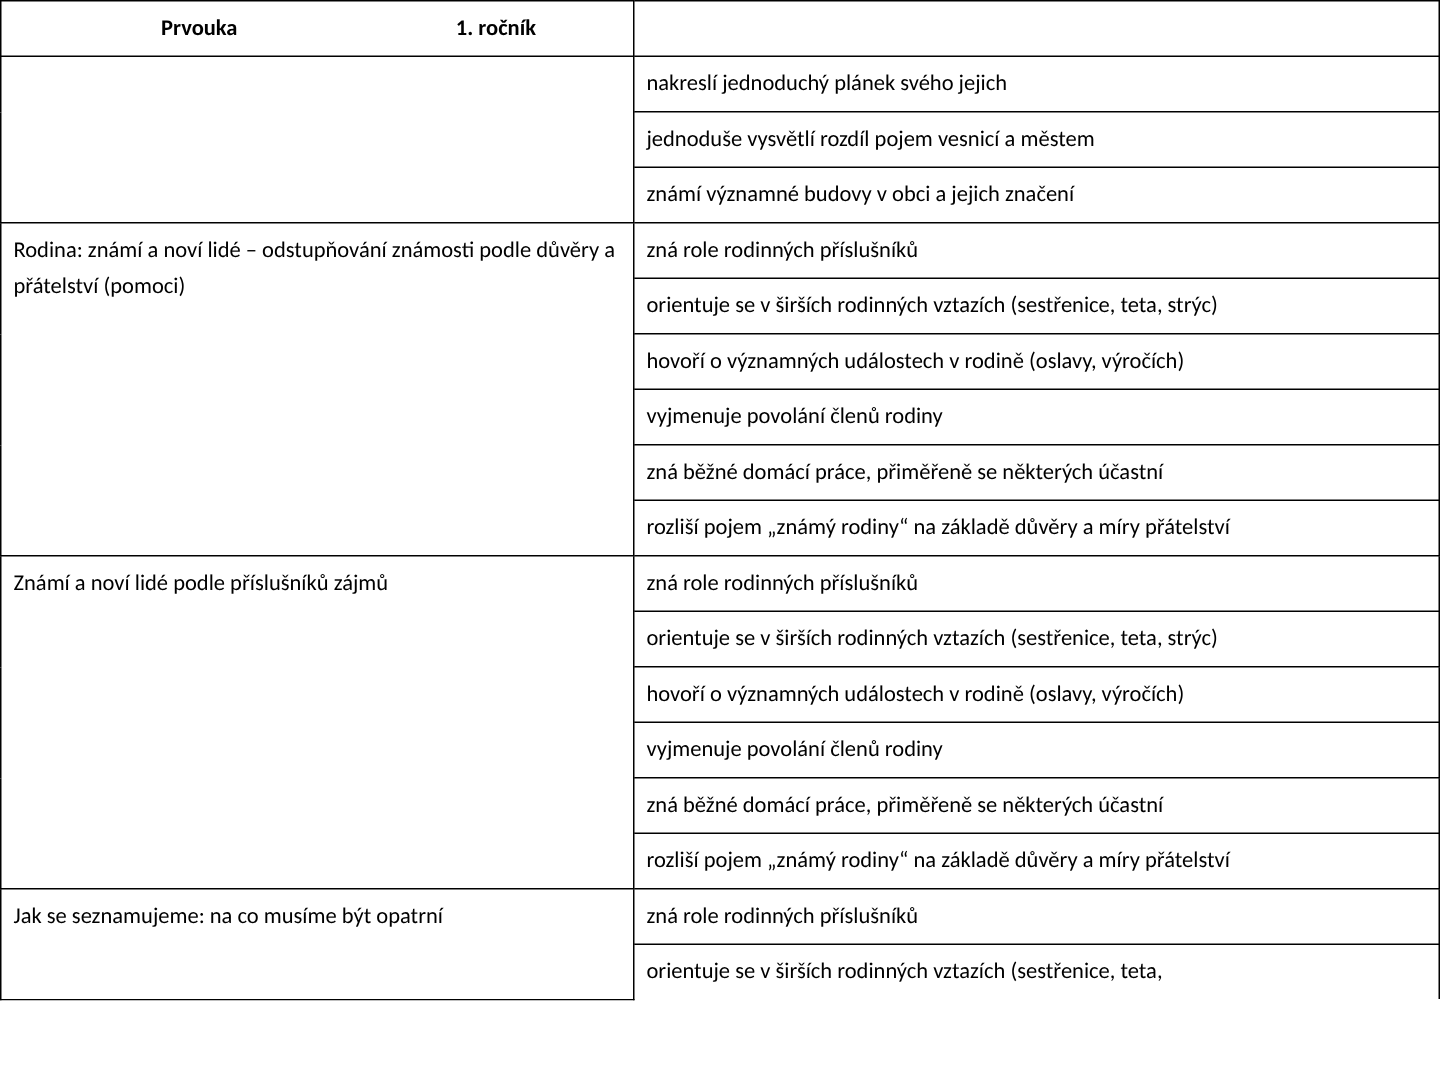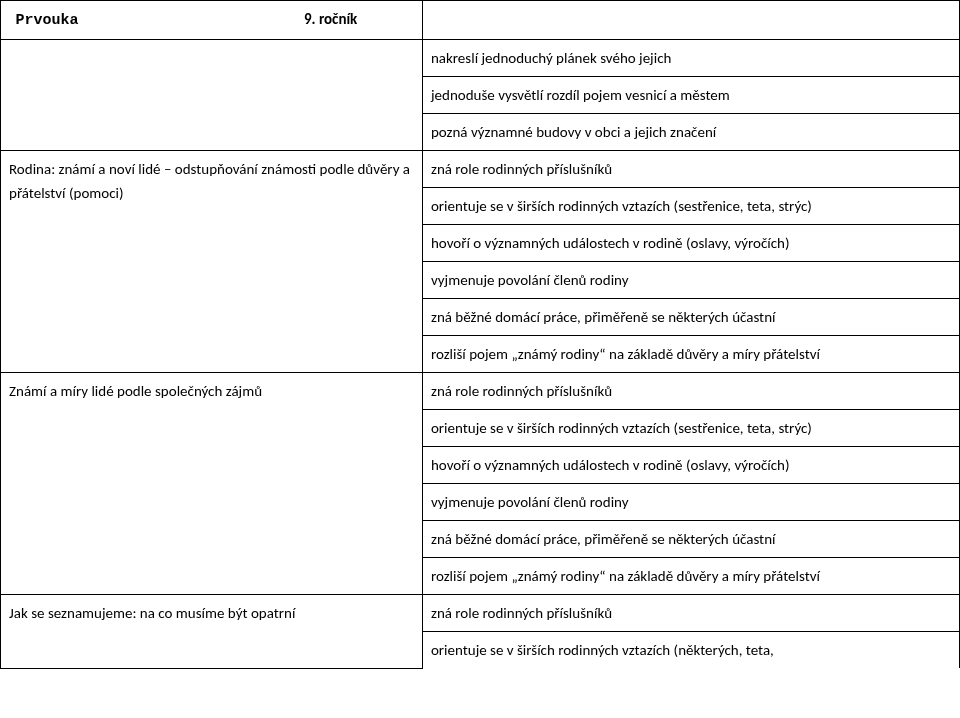--- a/index.html
+++ b/index.html
@@ -25,22 +25,21 @@
   col.left  { width: 44%; }
   col.right { width: 56%; }
   .header-left {
     text-align: center;
     font-weight: bold;
     border-right: 1px solid #000;
   }
   .header-subject {
     display: inline-block;
     width: 58%;
-    text-align: left;
-    font-family: Liberation Mono, monospace;
+    text-align: center;
   }
   .header-grade {
     display: inline-block;
     width: 38%;
     text-align: center;
   }
   .justify {
     text-align: justify;
   }
 </style>
@@ -49,34 +48,34 @@
 
 <table>
   <colgroup>
     <col class="left">
     <col class="right">
   </colgroup>
   <tbody>
     <tr>
       <td class="header-left">
         <span class="header-subject">Prvouka</span>
-        <span class="header-grade">9. ročník</span>
+        <span class="header-grade">1. ročník</span>
       </td>
       <td></td>
     </tr>
 
     <tr>
       <td rowspan="3"></td>
       <td><span>nakreslí jednoduchý plánek svého jejich</span></td>
     </tr>
     <tr>
       <td><span>jednoduše vysvětlí rozdíl pojem vesnicí a městem</span></td>
     </tr>
     <tr>
-      <td><span>pozná významné budovy v obci a jejich značení</span></td>
+      <td><span>známí významné budovy v obci a jejich značení</span></td>
     </tr>
 
     <tr>
       <td rowspan="6"><span>Rodina: známí a noví lidé – odstupňování známosti podle důvěry a přátelství (pomoci)</span></td>
       <td><span>zná role rodinných příslušníků</span></td>
     </tr>
     <tr>
       <td class="justify"><span>orientuje se v širších rodinných vztazích (sestřenice, teta, strýc)</span></td>
     </tr>
     <tr>
@@ -86,21 +85,21 @@
       <td><span>vyjmenuje povolání členů rodiny</span></td>
     </tr>
     <tr>
       <td><span>zná běžné domácí práce, přiměřeně se některých účastní</span></td>
     </tr>
     <tr>
       <td class="justify"><span>rozliší pojem „známý rodiny“ na základě důvěry a míry přátelství</span></td>
     </tr>
 
     <tr>
-      <td rowspan="6"><span>Známí a míry lidé podle společných zájmů</span></td>
+      <td rowspan="6"><span>Známí a noví lidé podle příslušníků zájmů</span></td>
       <td><span>zná role rodinných příslušníků</span></td>
     </tr>
     <tr>
       <td class="justify"><span>orientuje se v širších rodinných vztazích (sestřenice, teta, strýc)</span></td>
     </tr>
     <tr>
       <td><span>hovoří o významných událostech v rodině (oslavy, výročích)</span></td>
     </tr>
     <tr>
       <td><span>vyjmenuje povolání členů rodiny</span></td>
@@ -110,16 +109,16 @@
     </tr>
     <tr>
       <td class="justify"><span>rozliší pojem „známý rodiny“ na základě důvěry a míry přátelství</span></td>
     </tr>
 
     <tr>
       <td rowspan="2"><span>Jak se seznamujeme: na co musíme být opatrní</span></td>
       <td><span>zná role rodinných příslušníků</span></td>
     </tr>
     <tr>
-      <td style="border-bottom:none;"><span>orientuje se v širších rodinných vztazích (některých, teta,</span></td>
+      <td style="border-bottom:none;"><span>orientuje se v širších rodinných vztazích (sestřenice, teta,</span></td>
     </tr>
   </tbody>
 </table>
 
 </body></html>

